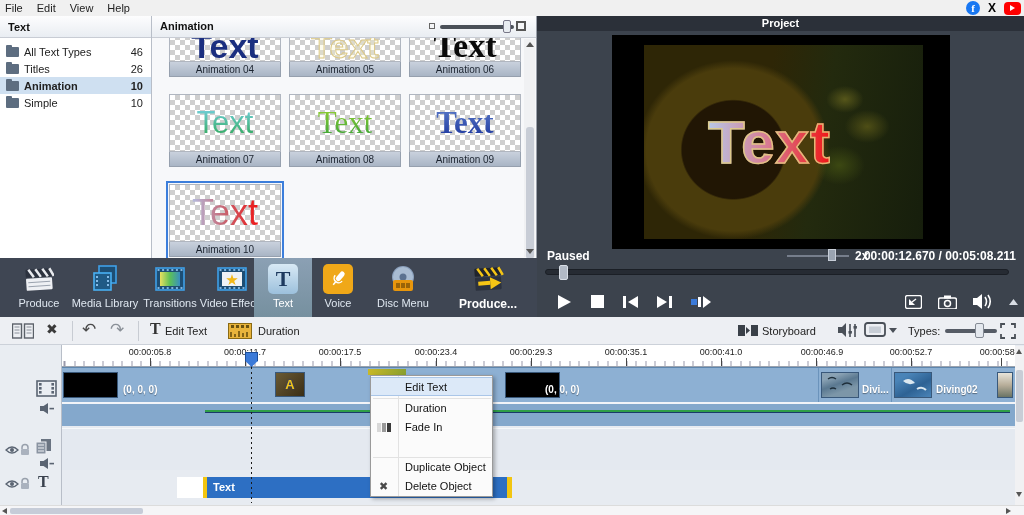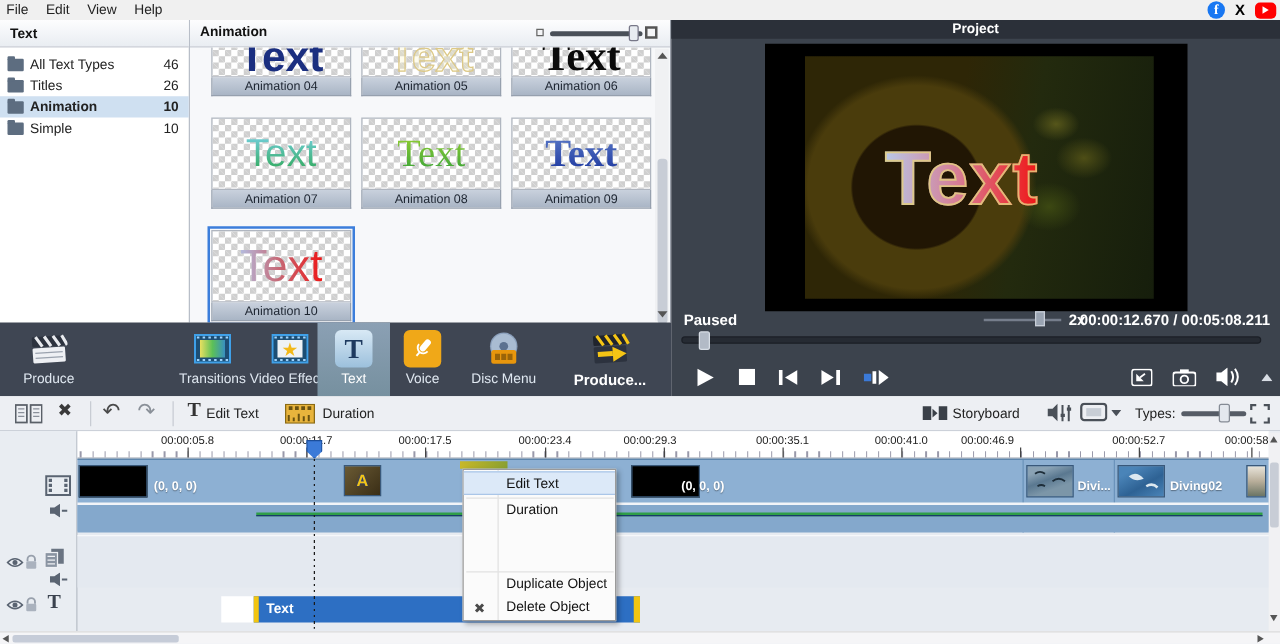--- a/index.html
+++ b/index.html
@@ -350,20 +350,30 @@
       <svg width="30" height="28">
           <g transform="rotate(-4 15 14)">
             <rect x="2" y="4" width="26" height="8" rx="1" fill="#2c323e"></rect>
             <path d="M5 4l5 8M12 4l5 8M19 4l5 8M26 4l4 8" stroke="#e8eaee" stroke-width="2.5"></path>
             <rect x="2" y="13" width="26" height="12" rx="1" fill="#eef0f4"></rect>
             <path d="M4 17h22M4 21h22" stroke="#9aa2ae" stroke-width="1"></path>
           </g>
         </svg>
       </span>
     <span class="tl">Produce</span>
+  </div>
+  <div class="tb-item" style="left:72px; width:66px;">
+    <span class="ic">
+      <svg width="30" height="30">
+          <rect x="9" y="2" width="17" height="17" fill="#1d4e74" stroke="#3fa0e8" stroke-width="1.6"></rect>
+          <rect x="4" y="9" width="17" height="17" fill="#205a85" stroke="#49b0f2" stroke-width="1.6"></rect>
+          <path d="M7 12v11M18 12v11" stroke="#9fd4ff" stroke-width="1.6" stroke-dasharray="2 2"></path>
+        </svg>
+      </span>
+    <span class="tl">Media Library</span>
   </div>
   <div class="tb-item" style="left:140px; width:60px;">
     <span class="ic">
       <svg width="30" height="26">
           <defs>
             <linearGradient id="trg" x1="0" y1="0" x2="1" y2="0">
               <stop offset="0" stop-color="#e8e060"></stop>
               <stop offset=".5" stop-color="#5cc058"></stop>
               <stop offset="1" stop-color="#3890c0"></stop>
             </linearGradient>
@@ -559,24 +569,24 @@
       </span>
     <span class="abs" style="left:38px; top:128px; font-family:'Liberation Serif',serif; font-weight:bold; font-size:16px; color:#3a424e;">T</span>
   </div>
 
   <div class="ruler">
     <div class="minor"></div>
     <span class="tick-l" style="left:48px;">00:00:05.8</span>
     <span class="tick-l" style="left:143px;">00:00:11.7</span>
     <span class="tick-l" style="left:238px;">00:00:17.5</span>
     <span class="tick-l" style="left:334px;">00:00:23.4</span>
-    <span class="tick-l" style="left:418px;">00:00:29.3</span>
+    <span class="tick-l" style="left:429px;">00:00:29.3</span>
     <span class="tick-l" style="left:524px;">00:00:35.1</span>
     <span class="tick-l" style="left:619px;">00:00:41.0</span>
-    <span class="tick-l" style="left:688px;">00:00:46.9</span>
+    <span class="tick-l" style="left:720px;">00:00:46.9</span>
     <span class="tick-l" style="left:809px;">00:00:52.7</span>
     <span class="tick-l" style="left:899px;">00:00:58.6</span>
     <div class="tick-m" style="left:88px;"></div>
       <div class="tick-m" style="left:183px;"></div>
     <div class="tick-m" style="left:278px;"></div>
       <div class="tick-m" style="left:374px;"></div>
     <div class="tick-m" style="left:469px;"></div>
       <div class="tick-m" style="left:564px;"></div>
     <div class="tick-m" style="left:659px;"></div>
       <div class="tick-m" style="left:754px;"></div>
@@ -625,20 +635,28 @@
 
   <div class="cmenu">
     <div class="icol"></div>
     <div class="mi hl" style="top:1px;">
       <span class="t">Edit Text</span>
       </div>
     <div class="msep" style="top:22px;"></div>
     <div class="mi" style="top:23px;">
       <span class="t">Duration</span>
       </div>
+    <div class="mi" style="top:42px;">
+      <span class="fadebars">
+          <i style="background:#d8d8d8"></i>
+          <i style="background:#9a9a9a"></i>
+          <i style="background:#3a3a3a"></i>
+        </span>
+      <span class="t">Fade In</span>
+      </div>
     <div class="msep" style="top:81px;"></div>
     <div class="mi" style="top:82px;">
       <span class="t">Duplicate Object</span>
       </div>
     <div class="mi" style="top:101px;">
       <span class="glyph" style="position:absolute; left:8px; font-size:11px; font-weight:bold; color:#4a4a4a;">✖</span>
       <span class="t">Delete Object</span>
       </div>
   </div>
 

